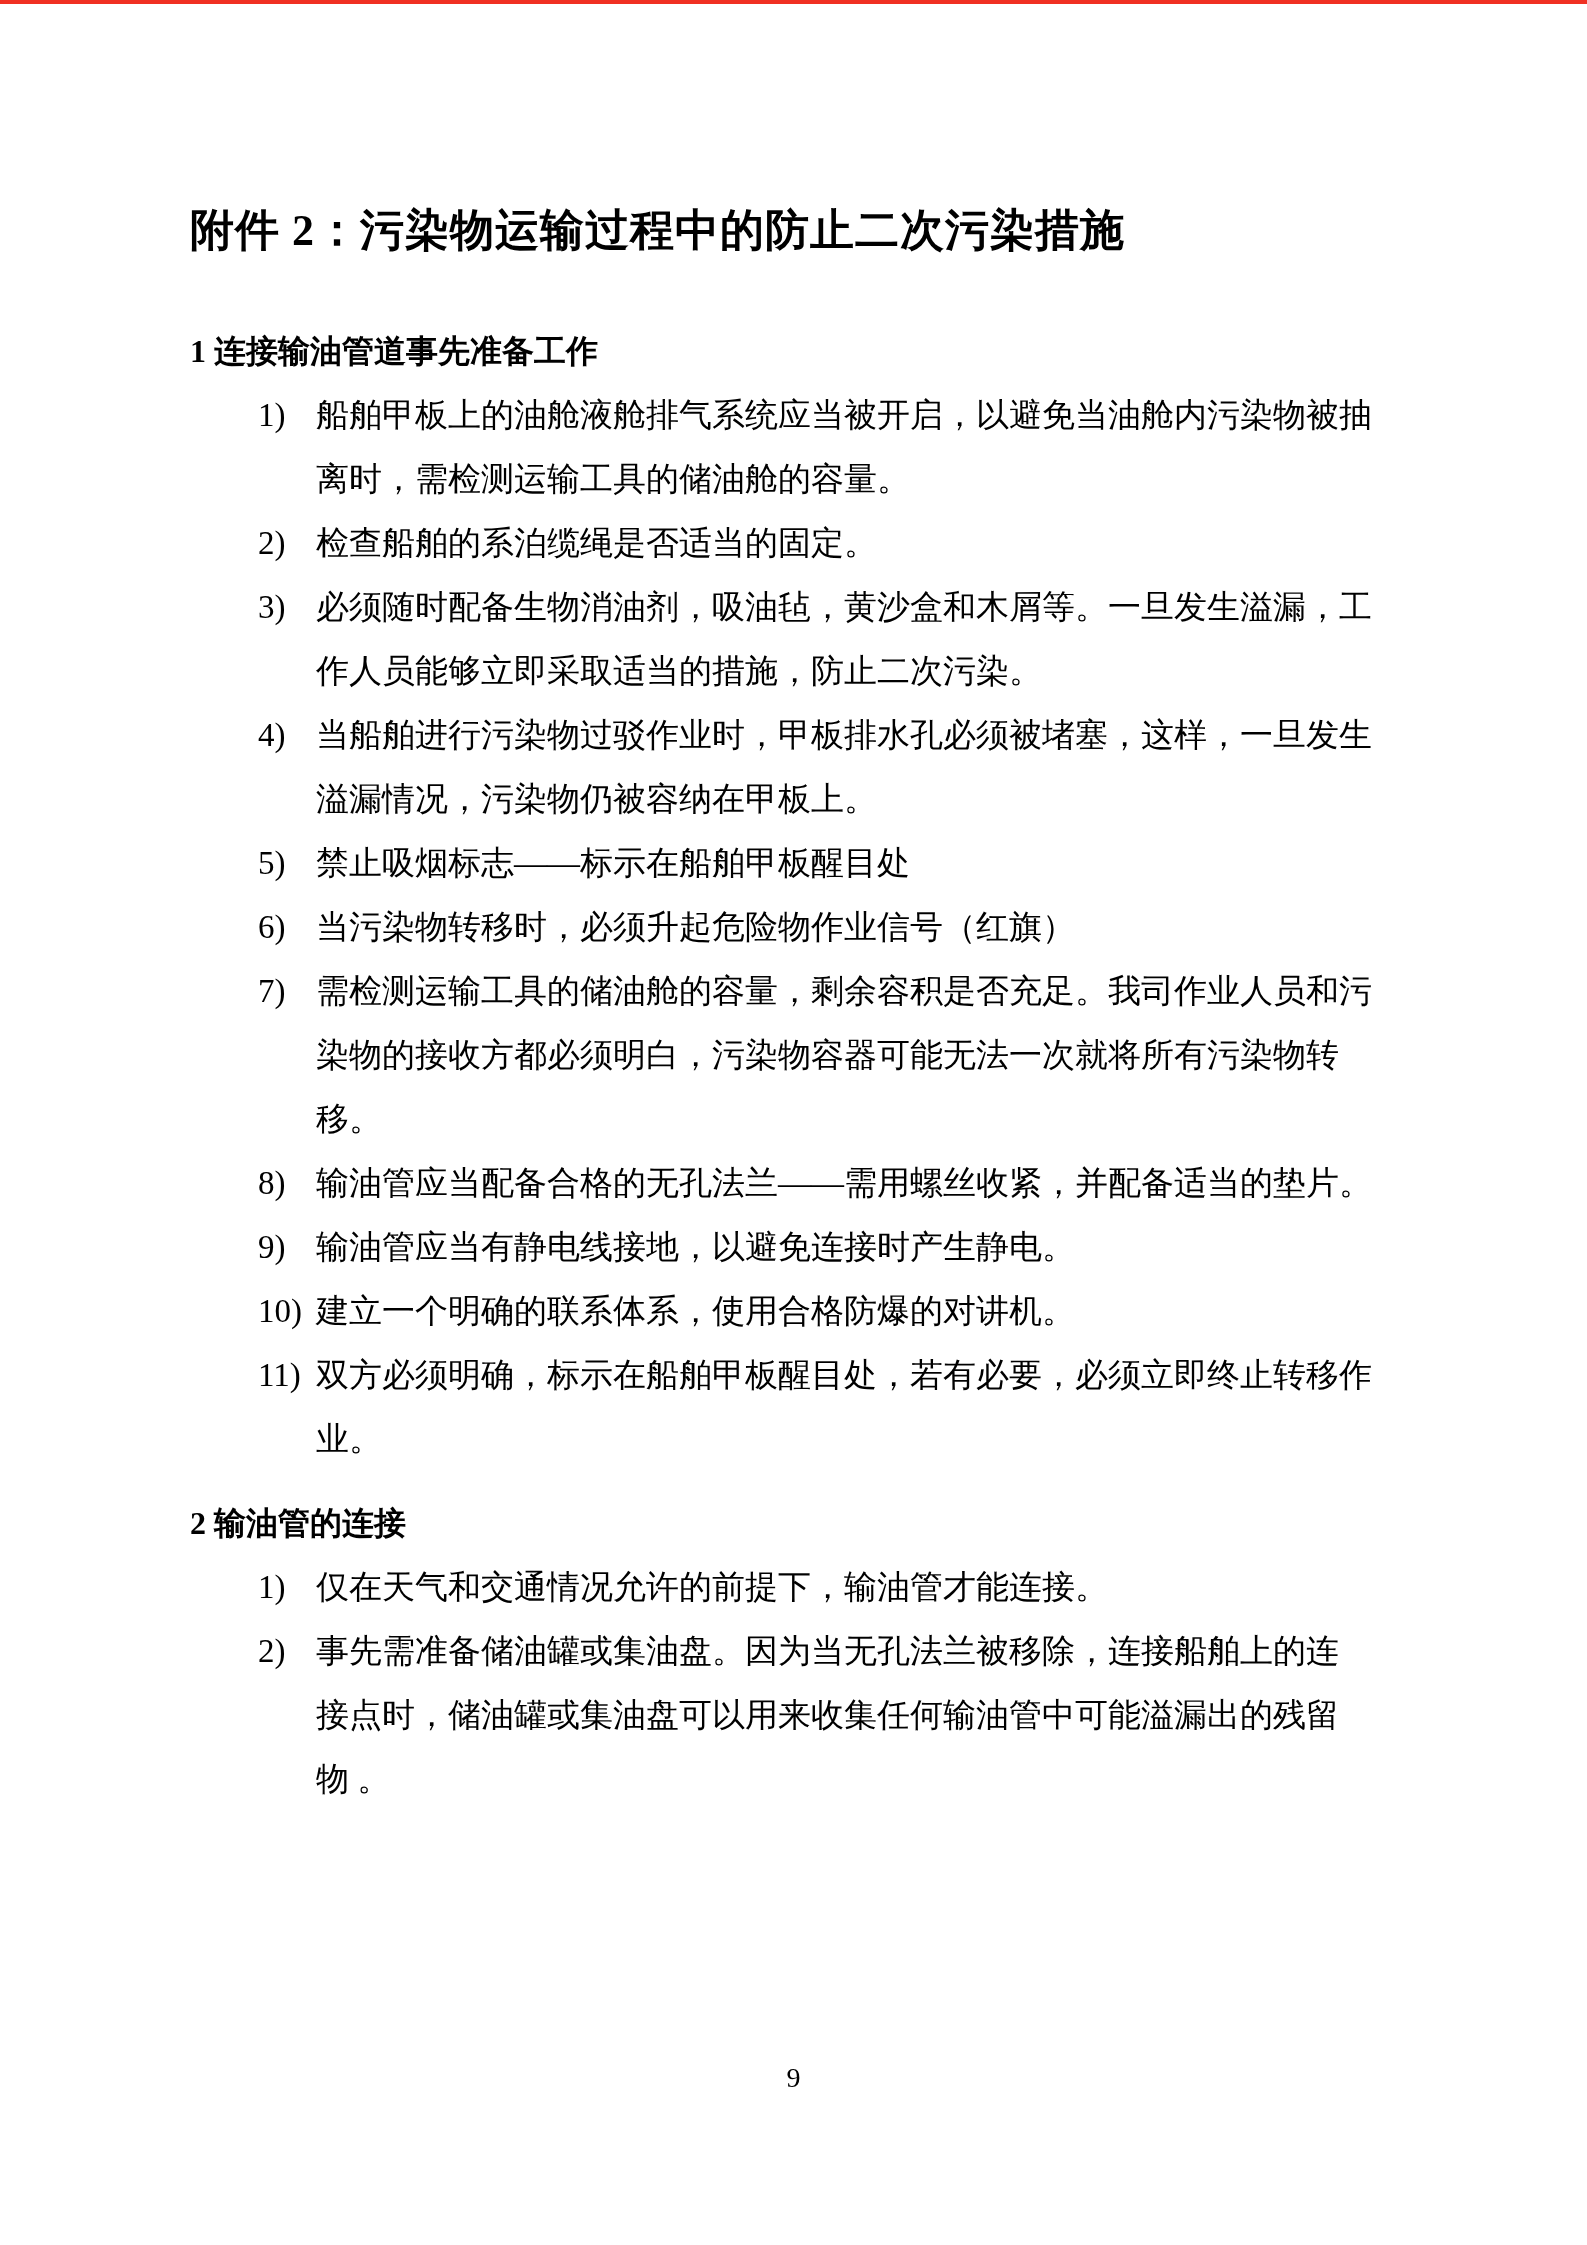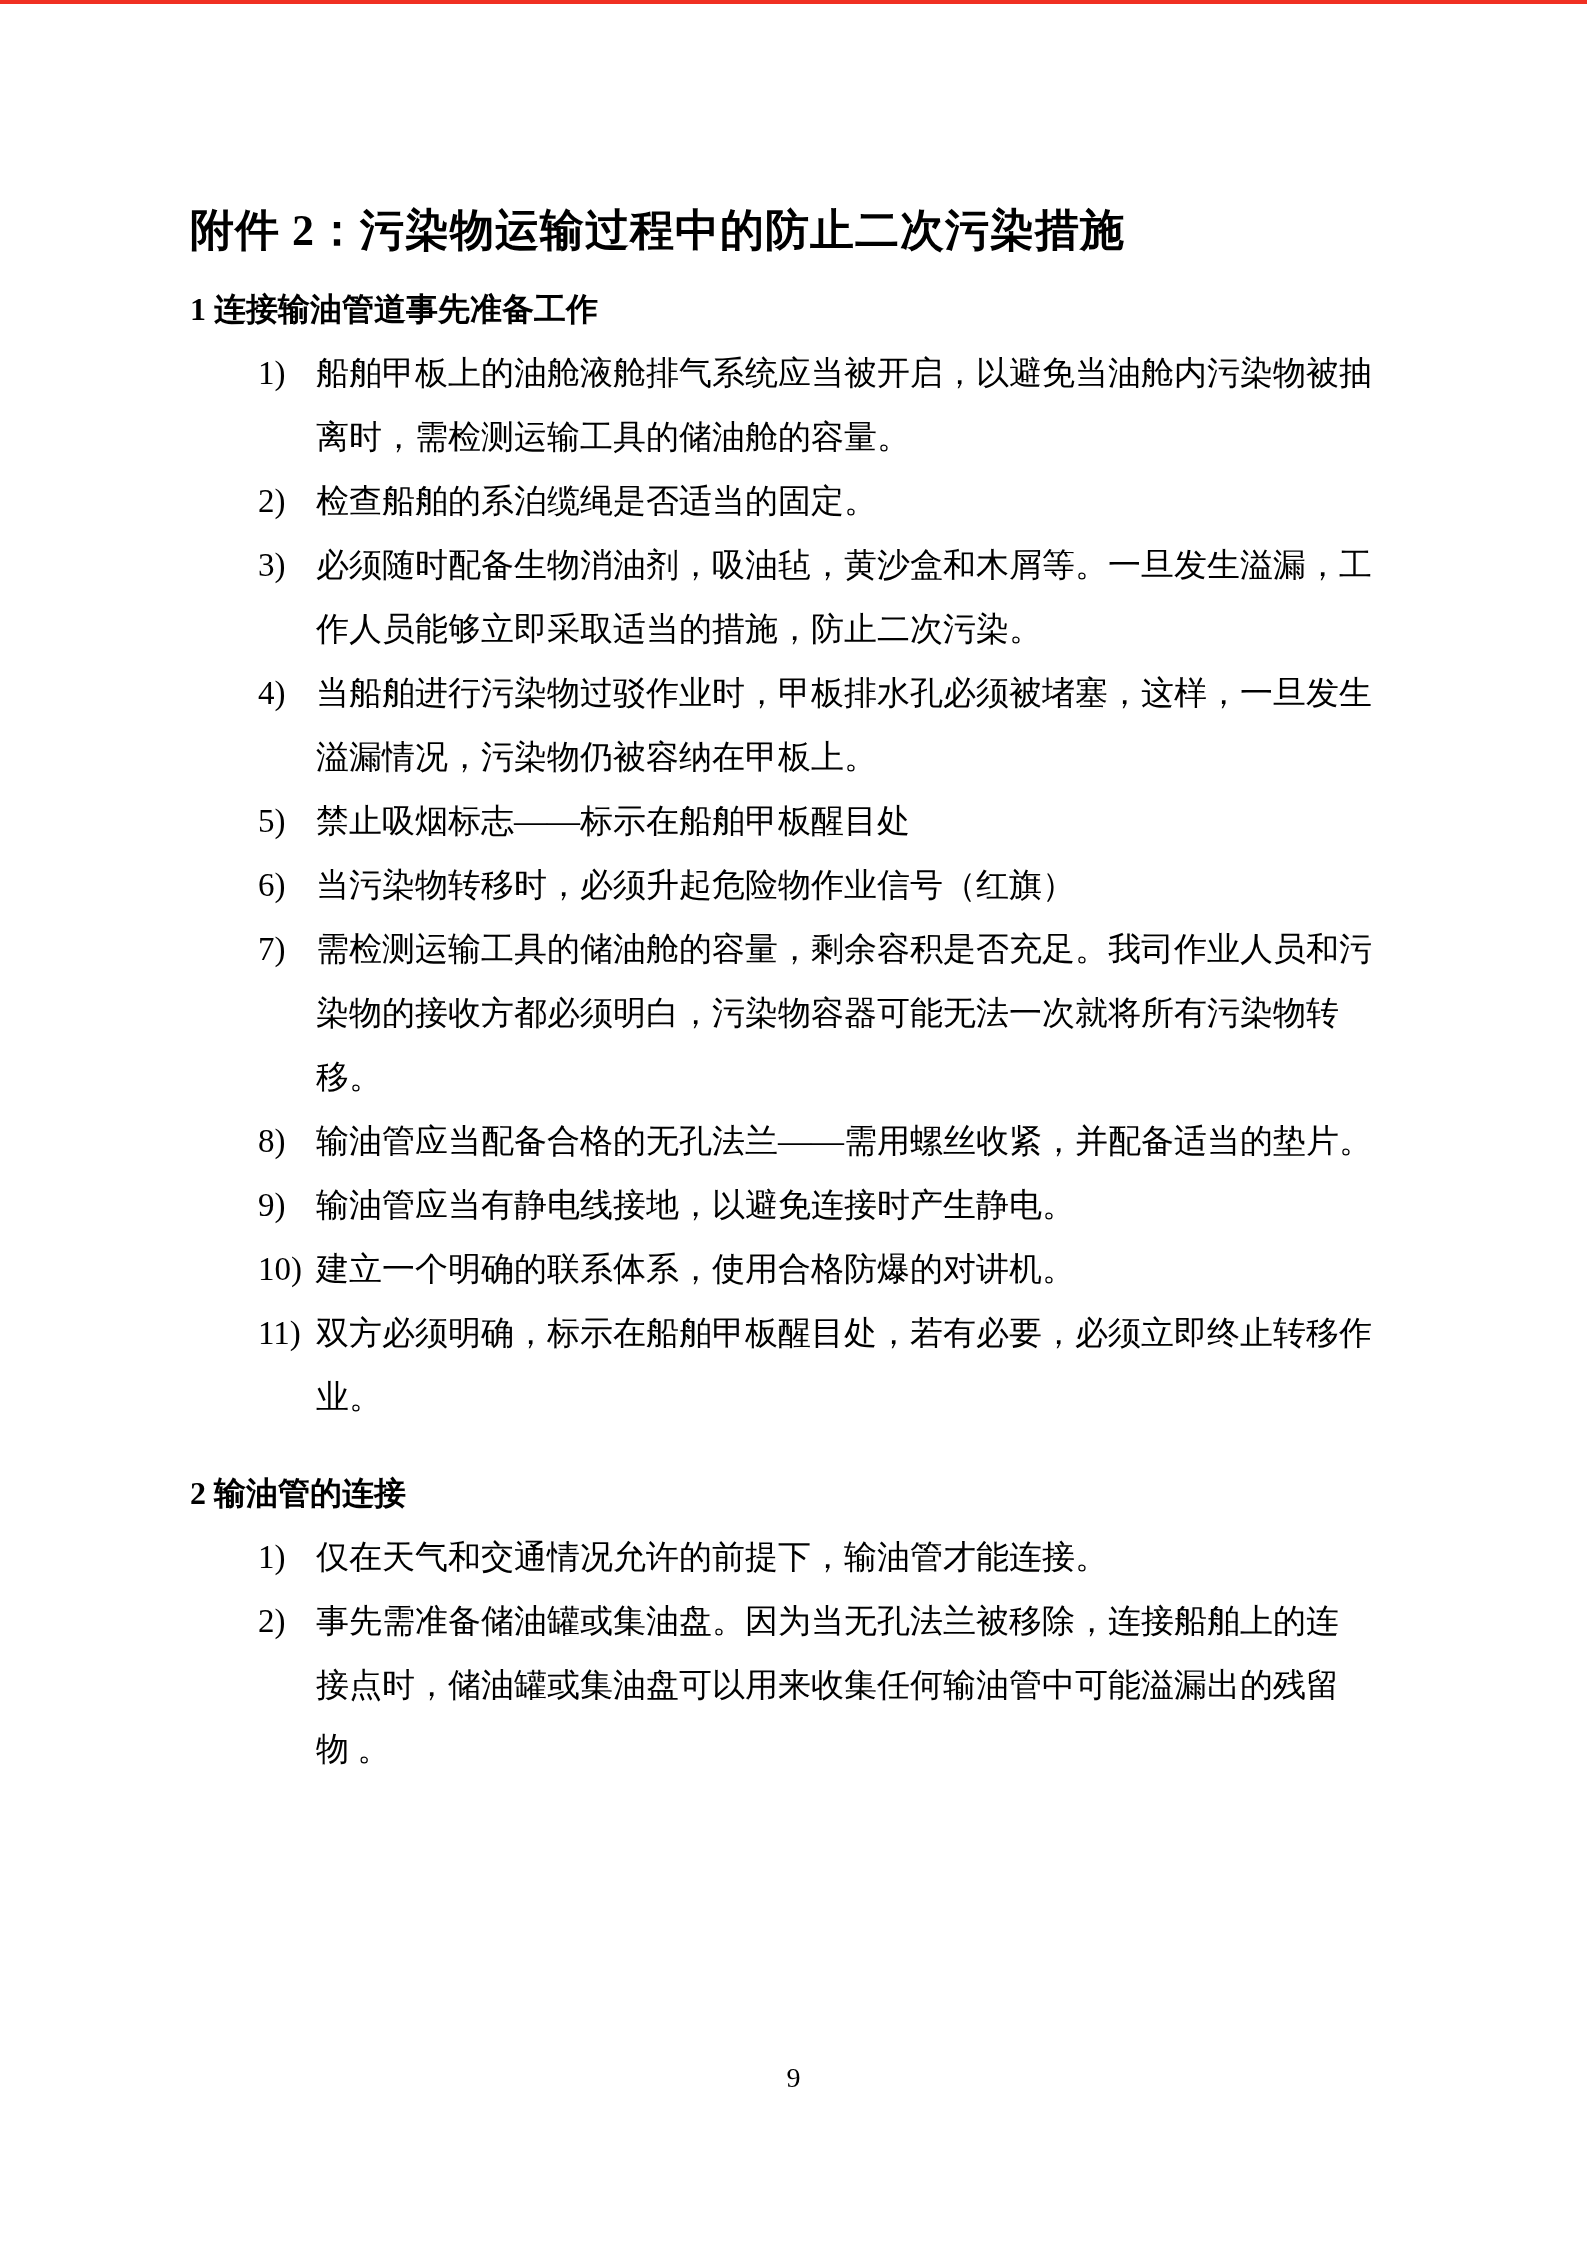--- a/index.html
+++ b/index.html
@@ -32,22 +32,22 @@
     font-weight: bold;
     letter-spacing: 1px;
   }
   .section-heading {
     margin: 0;
     padding: 0 0 0 190px;
     font-size: 32px;
     line-height: 44px;
     font-weight: bold;
   }
-  .section-1 .section-heading { margin-top: 30px; }
-  .section-2 .section-heading { margin-top: 42px; }
+  .section-1 .section-heading { margin-top: 72px; }
+  .section-2 .section-heading { margin-top: 30px; }
   .list {
     margin: 10px 120px 0 258px;
   }
   .li {
     display: flex;
     align-items: flex-start;
     font-size: 33px;
     line-height: 64px;
   }
   .li .num {

